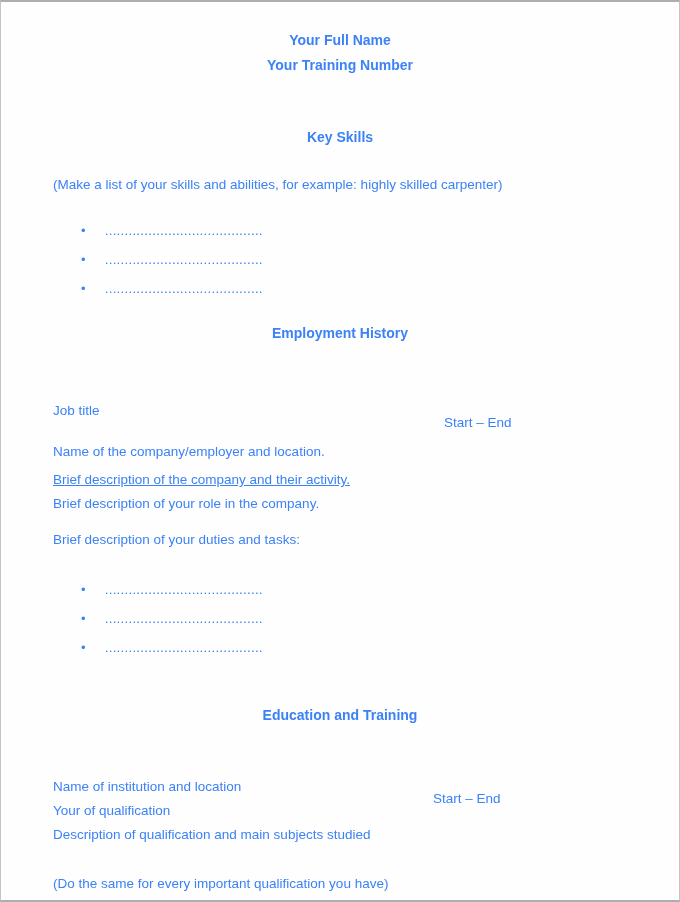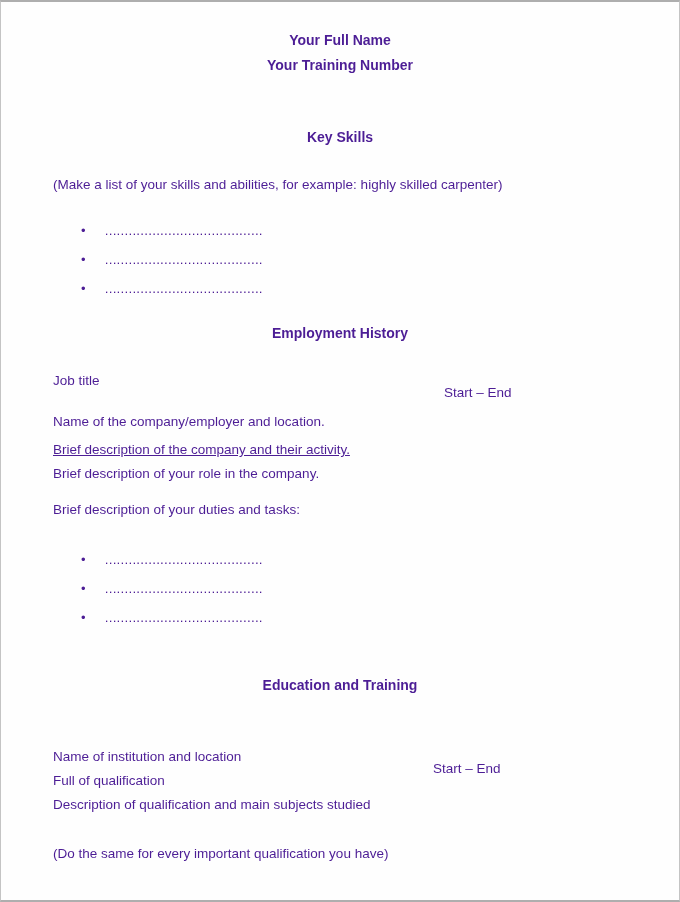--- a/index.html
+++ b/index.html
@@ -11,21 +11,21 @@
     position: relative;
     width: 680px;
     height: 902px;
     box-sizing: border-box;
     background: #fefefe;
     border: 1px solid #c4c4c4;
     border-top: 2px solid #aeaeae;
     border-bottom: 2px solid #aeaeae;
     font-family: "Liberation Sans", sans-serif;
     font-size: 13.5px;
-    color: #4c1d95;
+    color: #3b82f6;
     overflow: hidden;
   }
   .content {
     position: relative;
     padding: 0 52px;
   }
   .row {
     line-height: 18px;
     min-height: 18px;
   }
@@ -44,21 +44,21 @@
   .bullet-list      { margin: 28px 0 0 0; padding: 0; list-style: none; }
   .bullet-list li   { line-height: 18px; margin-bottom: 11px; padding-left: 28px; }
   .bullet-list li:last-child { margin-bottom: 0; }
   .bullet-mark      { display: inline-block; width: 20px; font-size: 13px; }
   .dots             { letter-spacing: 0.2px; }
   .employment-title { margin-top: 26px; }
   .two-col          { position: relative; }
   .col-right        { position: absolute; top: 12px; }
   .emp-right        { left: 391px; }
   .edu-right        { left: 380px; }
-  .job-title-row    { margin-top: 30px; }
+  .job-title-row    { margin-top: 60px; }
   .company-line     { margin-top: 23px; }
   .company-desc     { margin-top: 10px; text-decoration: underline; }
   .role-desc        { margin-top: 6px; }
   .duties-line      { margin-top: 18px; }
   .bullet-list-2    { margin-top: 32px; }
   .education-title  { margin-top: 49px; }
   .institution-row  { margin-top: 54px; }
   .qual-title       { margin-top: 6px; }
   .qual-desc        { margin-top: 6px; }
   .repeat-note      { margin-top: 31px; }
@@ -117,18 +117,18 @@
       </li>
     </ul>
 
     <div class="row centered hdr education-title">Education and Training</div>
 
     <div class="row two-col institution-row">
       <span>Name of institution and location</span>
       <span class="col-right edu-right">Start – End</span>
     </div>
 
-    <div class="row qual-title">Full of qualification</div>
+    <div class="row qual-title">Your of qualification</div>
     <div class="row qual-desc">Description of qualification and main subjects studied</div>
     <div class="row repeat-note">(Do the same for every important qualification you have)</div>
 
   </div>
 </div>
 
 </body></html>

